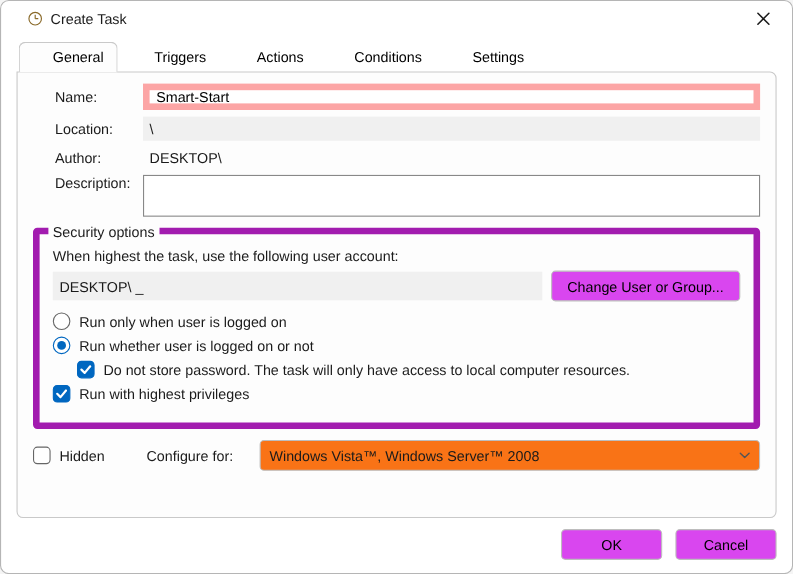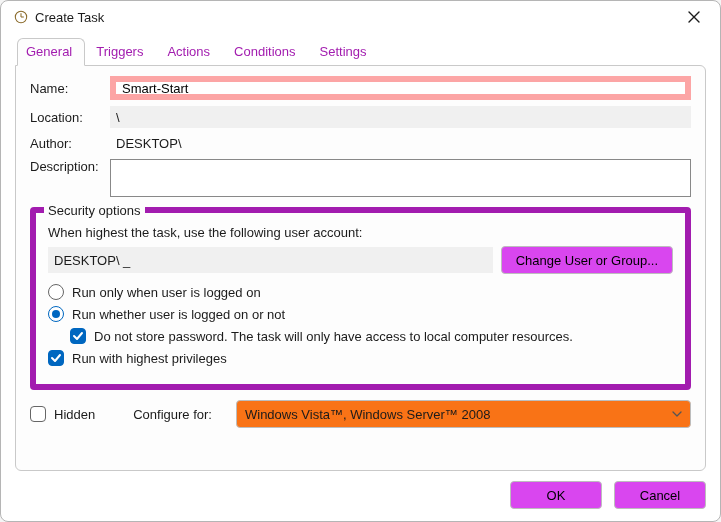--- a/index.html
+++ b/index.html
@@ -19,43 +19,43 @@
     background: #ffffff;
     border: 1px solid #b5b5b5;
     border-radius: 8px;
     display: flex;
     flex-direction: column;
   }
   .titlebar {
     display: flex;
     align-items: center;
     height: 32px;
-    padding: 0 8px 0 12px;
+    padding: 0 8px 0 23px;
   }
   .titlebar .icon { width:16px; height:16px; display:inline-flex; align-items:center; justify-content:center; margin-right:6px;}
   .titlebar .title { font-size: 13px; }
   .titlebar .spacer { flex:1; }
   .titlebar .close { width:36px; height:28px; display:flex; align-items:center; justify-content:center; border-radius:4px; }
   .outer {
     flex:1;
     padding: 4px 14px 12px 14px;
     display:flex;
     flex-direction:column;
   }
   .tabs {
     display:flex;
     gap: 2px;
     padding-left: 2px;
     position: relative;
     z-index: 2;
   }
   .tab {
-    padding: 5px 12px 6px 8px;
+    padding: 5px 12px 6px 30px;
     font-size: 13px;
-    color:#a21caf;
+    color:#000000;
     border-top-left-radius: 6px;
     border-top-right-radius: 6px;
     cursor: default;
     position: relative;
     top: 1px;
   }
   .tab.active {
     background:#fdfdfd;
     border: 1px solid #c9c9c9;
     border-bottom: 1px solid #fdfdfd;
@@ -69,21 +69,21 @@
     border-radius: 6px;
     border-top-left-radius: 0;
     background:#fdfdfd;
     padding: 10px 14px 6px 14px;
     flex:1;
     position: relative;
     z-index: 1;
     display:flex;
     flex-direction:column;
   }
-  .row { display:flex; align-items:center; margin-bottom:6px; }
+  .row { display:flex; align-items:center; margin-bottom:6px;margin-left:20px; }
   .row-top { align-items: flex-start; }
   .lbl { width: 80px; }
   input[type=text].txt, .txt-static, textarea.txt-area, .combo {
     font-family: inherit;
     font-size: 13px;
   }
   input[type=text].txt {
     flex:1;
     height: 24px;
     padding: 2px 6px;

